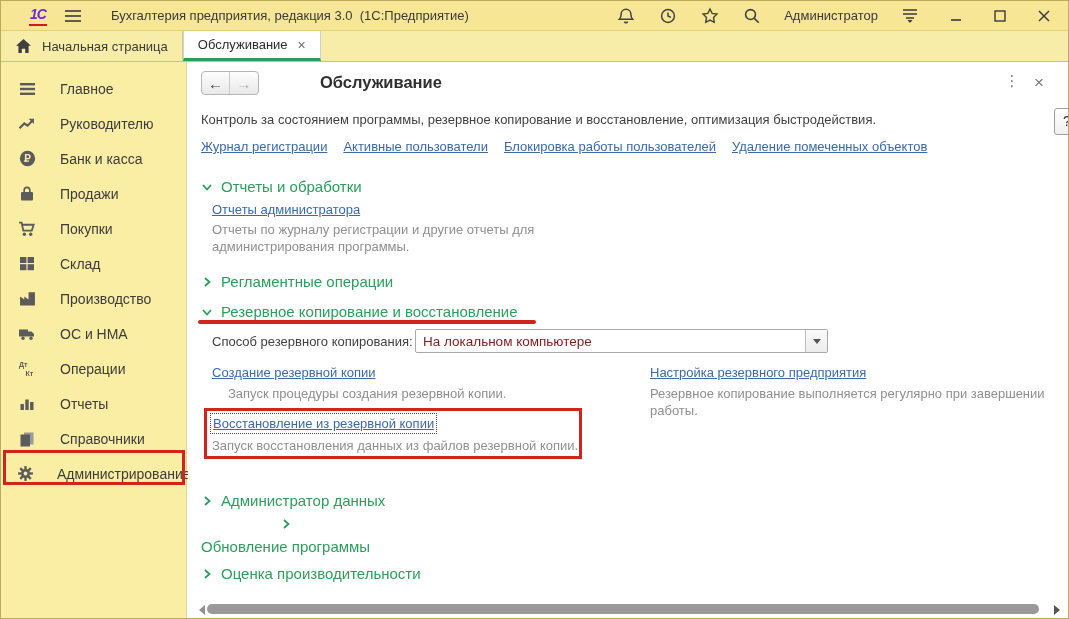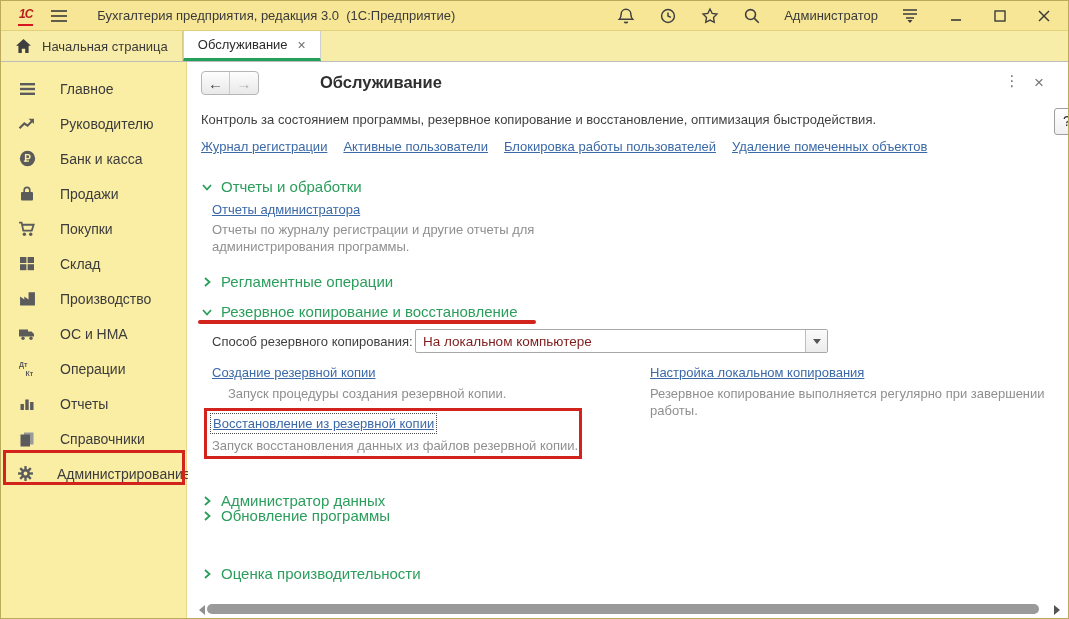--- a/index.html
+++ b/index.html
@@ -2,21 +2,21 @@
 <html><head>
 <meta charset="utf-8">
 <style>
   * { margin:0; padding:0; box-sizing:border-box; }
   html,body { width:1069px; height:619px; }
   body { font-family:"Liberation Sans","DejaVu Sans",sans-serif; color:#3a3a3a; }
   .window { position:relative; width:1069px; height:619px; border:1px solid #b9aa5c; background:#fff; overflow:hidden; }
 
   
   .titlebar { position:absolute; left:0; top:0; width:100%; height:30px; background:#f7e696; display:flex; align-items:center; border-bottom:1px solid #e3d177; }
-  .logo { color:#b91c1c; font-weight:bold; font-style:italic; font-size:12px; margin-left:17px; border-bottom:2px solid #d6161c; line-height:17px; padding:0 1px 1px 1px; letter-spacing:-1px; }
+  .logo { color:#6d28d9; font-weight:bold; font-style:italic; font-size:14px; margin-left:28px; border-bottom:2px solid #d6161c; line-height:17px; padding:0 1px 1px 1px; letter-spacing:-1px; }
   .tb-ico { width:20px; height:20px; display:flex; align-items:center; justify-content:center; cursor:default; }
   .hamburger { margin-left:16px; }
   .win-title { font-size:13px; margin-left:28px; color:#3a3a3a; white-space:pre; }
   .tb-right { margin-left:auto; display:flex; align-items:center; gap:22px; margin-right:14px; }
   .tb-user { font-size:13px; color:#3a3a3a; }
   .tb-win-controls { display:flex; gap:24px; margin-left:4px; }
 
   
   .tabbar { position:absolute; left:0; top:30px; width:100%; height:31px; background:#f8eda8; border-bottom:1px solid #bcbcbc; display:flex; align-items:stretch; }
   .home-tab { display:flex; align-items:center; gap:10px; padding:0 14px 0 14px; font-size:13px; color:#3a3a3a; }
@@ -337,34 +337,34 @@
 
       <div class="method-label">Способ резервного копирования:</div>
       <div class="combo">
         <span class="combo-text">На локальном компьютере</span>
         <span class="combo-btn"></span>
       </div>
 
       <a class="lnk" style="position:absolute; left:24px; top:303px;">Создание резервной копии</a>
       <div class="desc" style="left:12px; top:323px;margin-left:28px;">Запуск процедуры создания резервной копии.</div>
 
-      <a class="lnk" style="position:absolute; left:462px; top:303px;">Настройка локальном копирования</a>
+      <a class="lnk" style="position:absolute; left:462px; top:303px;">Настройка резервного предприятия</a>
       <div class="desc" style="left:462px; top:323px; width:430px;">Резервное копирование выполняется регулярно при завершении работы.</div>
 
       <a class="lnk focus-dotted" style="position:absolute; left:25px; top:354px;">Восстановление из резервной копии</a>
       <div class="desc" style="left:24px; top:375px;">Запуск восстановления данных из файлов резервной копии.</div>
       <div class="annotation ann-restore"></div>
 
       <div class="section-h" style="left:13px; top:430px;">
         <svg width="12" height="12" viewBox="0 0 12 12">
             <polyline points="4,2 8.5,6 4,10" fill="none" stroke="#2b9e5c" stroke-width="1.8"></polyline>
           </svg>
         <span>Администратор данных</span>
       </div>
-      <div class="section-h" style="left:13px; top:445px;">
+      <div class="section-h" style="left:13px; top:456px;flex-direction:column;">
         <svg width="12" height="12" viewBox="0 0 12 12">
             <polyline points="4,2 8.5,6 4,10" fill="none" stroke="#2b9e5c" stroke-width="1.8"></polyline>
           </svg>
         <span>Обновление программы</span>
       </div>
       <div class="section-h" style="left:13px; top:503px;">
         <svg width="12" height="12" viewBox="0 0 12 12">
             <polyline points="4,2 8.5,6 4,10" fill="none" stroke="#2b9e5c" stroke-width="1.8"></polyline>
           </svg>
         <span>Оценка производительности</span>

